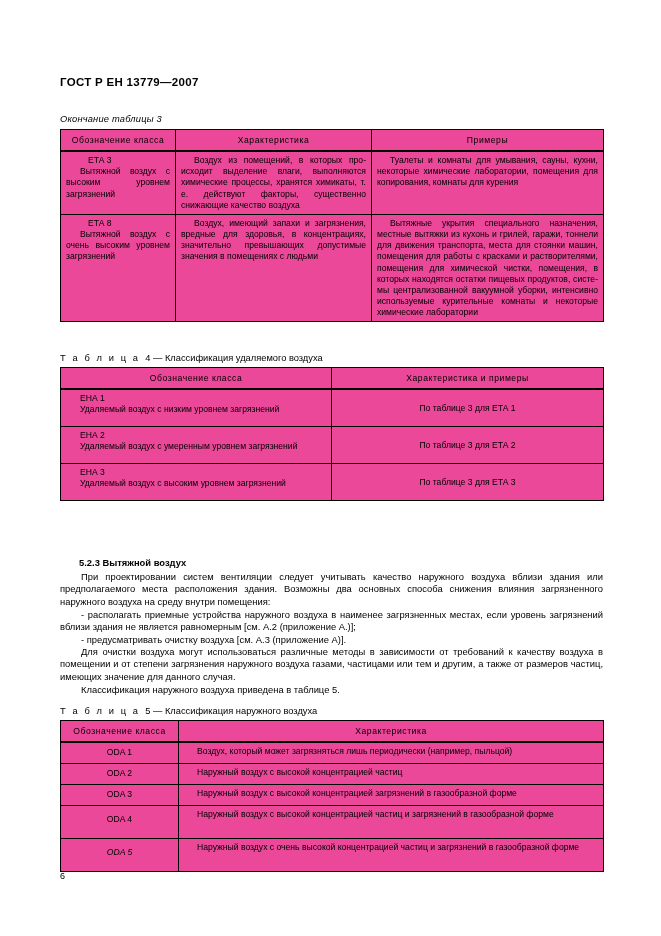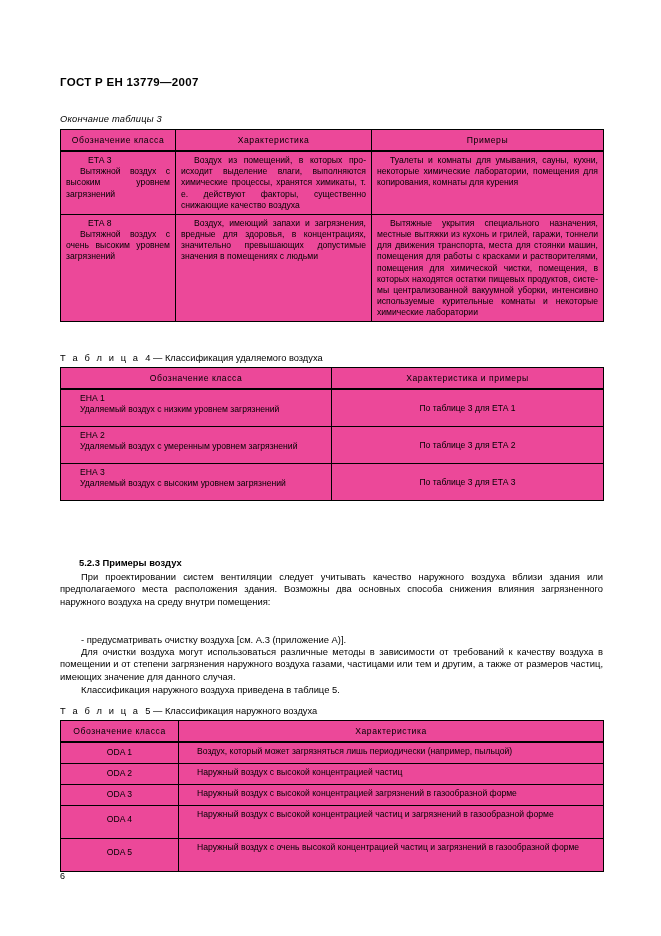--- a/index.html
+++ b/index.html
@@ -201,24 +201,25 @@
       <tr>
         <td class="cell-cls" style="height:30px;">
           <span class="cls-name">ЕНА 3</span>
           <span class="cls-desc">Удаляемый воздух с высоким уровнем загрязне­ний</span>
         </td>
         <td class="cell-center">По таблице 3 для ЕТА 3</td>
       </tr>
     </tbody>
   </table>
 
-  <div class="sec-head" style="top:541px;">5.2.3 Примеры воздух</div>
+  <div class="sec-head" style="top:541px;">5.2.3 Вытяжной воздух</div>
 
   <div class="para indent" style="top:555px;">При проектировании систем вентиляции следует учитывать качество наружного воздуха вблизи зда­ния или предполагаемого места расположения здания. Возможны два основных способа снижения влия­ния загрязненного наружного воздуха на среду внутри помещения:</div>
 
+  <div class="para indent" style="top:593px;">- располагать приемные устройства наружного воздуха в наименее загрязненных местах, если уро­вень загрязнений вблизи здания не является равномерным [см. А.2 (приложение А.)];</div>
 
   <div class="para indent" style="top:618px;">- предусматривать очистку воздуха [см. А.3 (приложение А)].</div>
 
   <div class="para indent" style="top:630px;">Для очистки воздуха могут использоваться различные методы в зависимости от требований к каче­ству воздуха в помещении и от степени загрязнения наружного воздуха газами, частицами или тем и другим, а также от размеров частиц, имеющих значение для данного случая.</div>
 
   <div class="para indent" style="top:668px;">Классификация наружного воздуха приведена в таблице 5.</div>
 
   <div class="tbl-caption" style="top:690px;">
     <span class="spaced">Т а б л и ц а</span><span>&nbsp;&nbsp;</span><span>5</span><span>&nbsp;</span><span>— Классификация наружного воздуха</span>
   </div>
@@ -247,21 +248,21 @@
         <td class="cell-label-center" style="height:14px;">ODA 3</td>
         <td class="cell-just">Наружный воздух с высокой концентрацией загрязнений в газообразной форме</td>
       </tr>
       <tr>
         <td class="cell-label-center" style="height:26px;">
           <div style="margin-top:-4px;"><span>ODA 4</span></div>
         </td>
         <td class="cell-just">Наружный воздух с высокой концентрацией частиц и загрязнений в газообразной форме</td>
       </tr>
       <tr>
-        <td class="cell-label-center" style="height:26px;">
+        <td class="cell-label-center" style="height:26px;font-style:italic;">
           <div style="margin-top:-4px;"><span>ODA 5</span></div>
         </td>
         <td class="cell-just">Наружный воздух с очень высокой концентрацией частиц и загрязнений в газооб­разной форме</td>
       </tr>
     </tbody>
   </table>
 
   <div class="page-num" style="top:855px;">6</div>
 
 </div>

